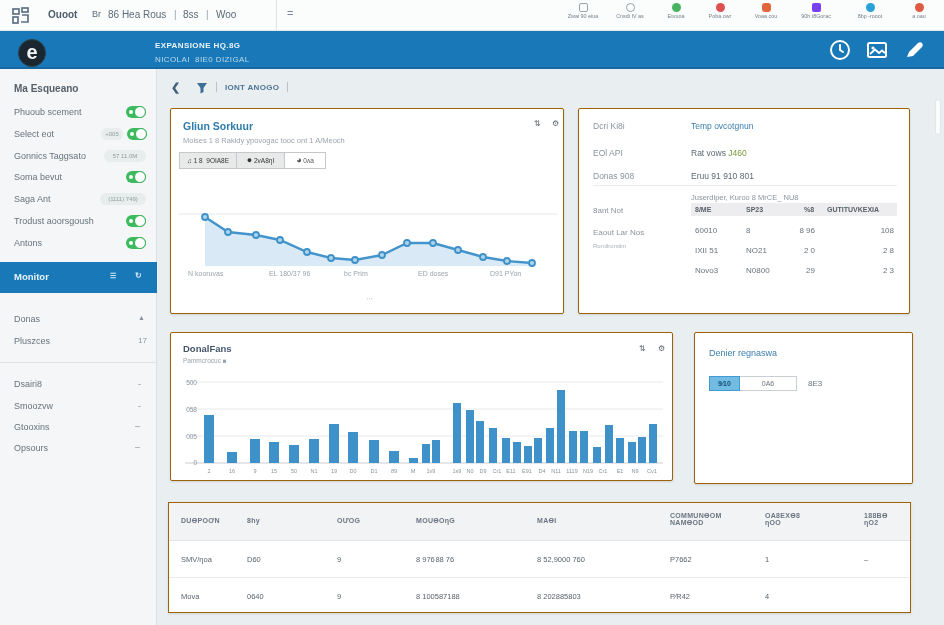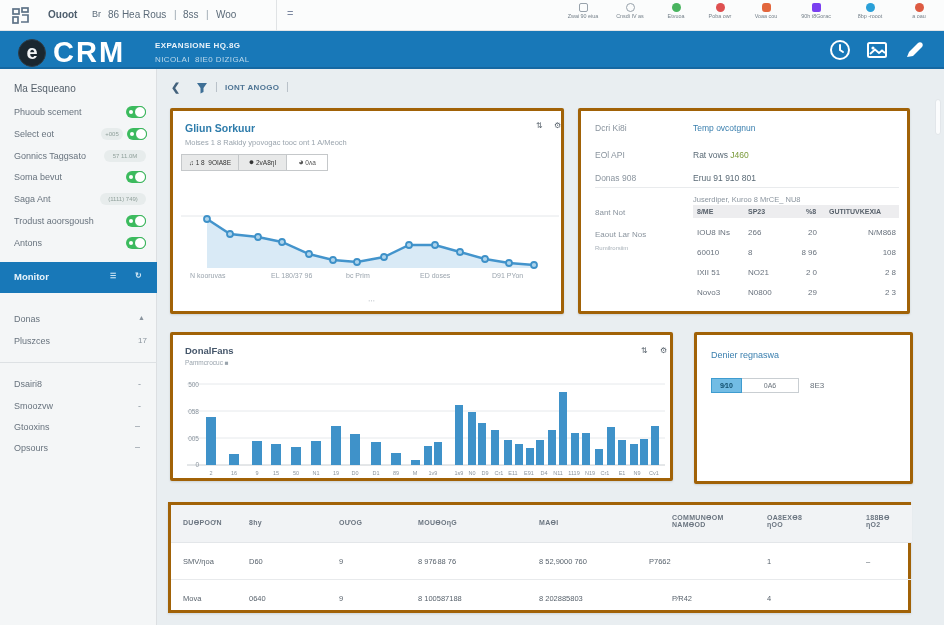--- a/index.html
+++ b/index.html
@@ -15,31 +15,31 @@
 
 #bluebar { position:absolute; left:0; top:31px; width:944px; height:38px; background:#1878b8; border-bottom:2px solid #1568a2; }
 #logo { position:absolute; left:18px; top:8px; width:28px; height:28px; border-radius:50%; background:#1a2730; border:1px solid #2e3c46; }
 #logo span { display:block; text-align:center; font-size:20px; color:#f2f5f7; font-weight:bold; line-height:25px; }
 #crm { position:absolute; left:53px; top:5px; font-size:29px; font-weight:bold; color:#fff; letter-spacing:2px; }
 #hdtx1 { position:absolute; left:155px; top:10px; font-size:8px; font-weight:bold; color:#eaf3fa; letter-spacing:.4px;text-align:right;}
 #hdtx2 { position:absolute; left:155px; top:24px; font-size:8px; color:#bcd9ec; letter-spacing:.4px;text-align:center;}
 .hicon { position:absolute; top:8px; }
 
 #sidebar { position:absolute; left:0; top:69px; width:157px; height:556px; background:#f4f6f7; border-right:1px solid #dcdfe2; }
-.sbhead { position:absolute; left:14px; font-size:10px; font-weight:normal; color:#55606b; }
+.sbhead { position:absolute; left:14px; font-size:10px; font-weight:bold; color:#55606b; }
 .sbitem { position:absolute; left:14px; font-size:9px; color:#68737e; }
 .toggle { position:absolute; left:126px; width:20px; height:12px; border-radius:6px; background:#3cbb5e; }
 .toggle i { position:absolute; right:0px; top:0px; width:12px; height:12px; background:#fff; border:1.5px solid #35b257; border-radius:50%; }
 .toggle b { position:absolute; left:3px; top:4px; width:4px; height:4px; background:#fff; border-radius:50%; }
 .pill { position:absolute; border-radius:7px; background:#e7ecec; color:#90a09b; font-size:6px; text-align:center; height:12px; line-height:12px; }
 #sbblue { position:absolute; left:0; top:193px; width:157px; height:31px; background:#1878b8; }
 #sbblue span { position:absolute; left:14px; top:9px; color:#e8f3fa; font-size:9.5px; font-weight:bold; }
 .sbdash { position:absolute; left:138px; color:#8a949e; font-size:9px; }
 
-.card { position:absolute; background:#fff; border:3px solid #a16207; border-radius:2px; box-shadow:0 1px 2px rgba(120,130,140,.25); }
+.card { position:absolute; background:#fff; border:1px solid #a16207; border-radius:2px; box-shadow:0 1px 2px rgba(120,130,140,.25); }
 .ctitle { position:absolute; left:12px; font-weight:bold; color:#2e7cab; }
 .grey { color:#9aa4ad; }
 </style>
 </head>
 <body>
 <div id="topbar">
   <svg class="tbicon" style="left:11px;top:7px" width="19" height="18" viewBox="0 0 19 18">
     <g fill="none" stroke="#5d7287" stroke-width="1.7">
       <rect x="2" y="2" width="6" height="5"></rect>
         <rect x="11" y="1" width="6" height="4"></rect>
@@ -86,21 +86,20 @@
     </div>
   <div class="tbgroup" style="left:889px">
       <div class="ic" style="background:#dd5b42"></div>
       <div class="lb">a oau</div>
     </div>
 </div>
 <div id="bluebar">
   <div id="logo">
       <span>e</span>
     </div>
-  <div id="crm">CRM</div>
   <div id="hdtx1">EXPANSIONE HQ.8G</div>
   <div id="hdtx2">NICOLAI&nbsp; 8IE0 DIZIGAL</div>
   <svg class="hicon" style="left:829px" width="22" height="22" viewBox="0 0 22 22">
     <circle cx="11" cy="11" r="9" fill="none" stroke="#fff" stroke-width="2"></circle>
     <path d="M11 6 L11 11 L14 13" fill="none" stroke="#fff" stroke-width="2" stroke-linecap="round"></path>
   </svg>
   <svg class="hicon" style="left:866px" width="22" height="22" viewBox="0 0 22 22">
     <rect x="2" y="4" width="18" height="14" rx="1.5" fill="none" stroke="#fff" stroke-width="2"></rect>
     <circle cx="7" cy="9" r="1.6" fill="#fff"></circle>
     <path d="M4 15 L9 10.5 L13 14 L16 11.5 L19 14" fill="none" stroke="#fff" stroke-width="1.8"></path>
@@ -220,26 +219,20 @@
     <span class="abs" style="left:112px;top:84px;font-size:7.5px;color:#8a949e">Juserdiper, Kuroo 8 MrCE_ NU8</span>
     <div class="abs" style="left:112px;top:94px;width:206px;height:13px;background:#ededef"></div>
     <span class="abs" style="left:116px;top:97px;font-size:7px;font-weight:bold;color:#57606a">8/ME</span>
     <span class="abs" style="left:167px;top:97px;font-size:7px;font-weight:bold;color:#57606a">SP23</span>
     <span class="abs" style="left:225px;top:97px;font-size:7px;font-weight:bold;color:#57606a">%8</span>
     <span class="abs" style="left:248px;top:97px;font-size:7px;font-weight:bold;color:#57606a">GUTITUVKEXIA</span>
     <span class="abs" style="left:14px;top:97px;font-size:8px;color:#8a949e">8ant Not</span>
     <span class="abs" style="left:14px;top:119px;font-size:8px;color:#8a949e">Eaout Lar Nos</span>
     <span class="abs" style="left:14px;top:134px;font-size:6px;color:#a8b1b9">Rumilrorsiim</span>
     <div class="abs" style="left:112px;top:112px;width:206px;font-size:8px;color:#6a737e">
-      <div style="position:relative;height:20px">
-          <span style="position:absolute;left:4px;top:5px">IOU8 INs</span>
-          <span style="position:absolute;left:55px;top:5px">266</span>
-          <span style="position:absolute;right:82px;top:5px">20</span>
-          <span style="position:absolute;right:3px;top:5px">N/M868</span>
-        </div>
       <div style="position:relative;height:20px">
           <span style="position:absolute;left:4px;top:5px">60010</span>
           <span style="position:absolute;left:55px;top:5px">8</span>
           <span style="position:absolute;right:82px;top:5px">8 96</span>
           <span style="position:absolute;right:3px;top:5px">108</span>
         </div>
       <div style="position:relative;height:20px">
           <span style="position:absolute;left:4px;top:5px">IXII 51</span>
           <span style="position:absolute;left:55px;top:5px">NO21</span>
           <span style="position:absolute;right:82px;top:5px">2 0</span>
@@ -356,21 +349,21 @@
       <span class="abs" style="left:501px;top:9px">COMMUNƟOM<br>NAMƟOD</span>
       <span class="abs" style="left:596px;top:9px">OA8EXƟ8<br>ƞOO</span>
       <span class="abs" style="left:695px;top:9px">188BƟ<br>ƞO2</span>
     </div>
     <div style="font-size:7.5px;color:#59636d">
       <span class="abs" style="left:12px;top:52px">SMV/ƞoa</span>
       <span class="abs" style="left:78px;top:52px">D60</span>
       <span class="abs" style="left:168px;top:52px">9</span>
       <span class="abs" style="left:247px;top:52px">8 976 88 76</span>
       <span class="abs" style="left:368px;top:52px">8 52,9000 760</span>
-      <span class="abs" style="left:478px;top:52px">P7662</span>
+      <span class="abs" style="left:501px;top:52px">P7662</span>
       <span class="abs" style="left:596px;top:52px">1</span>
       <span class="abs" style="left:695px;top:52px">–</span>
     </div>
     <div class="abs" style="left:0;top:74px;width:741px;height:1px;background:#e8eaec"></div>
     <div style="font-size:7.5px;color:#59636d">
       <span class="abs" style="left:12px;top:89px">Mova</span>
       <span class="abs" style="left:78px;top:89px">0640</span>
       <span class="abs" style="left:168px;top:89px">9</span>
       <span class="abs" style="left:247px;top:89px">8 100587188</span>
       <span class="abs" style="left:368px;top:89px">8 202885803</span>

